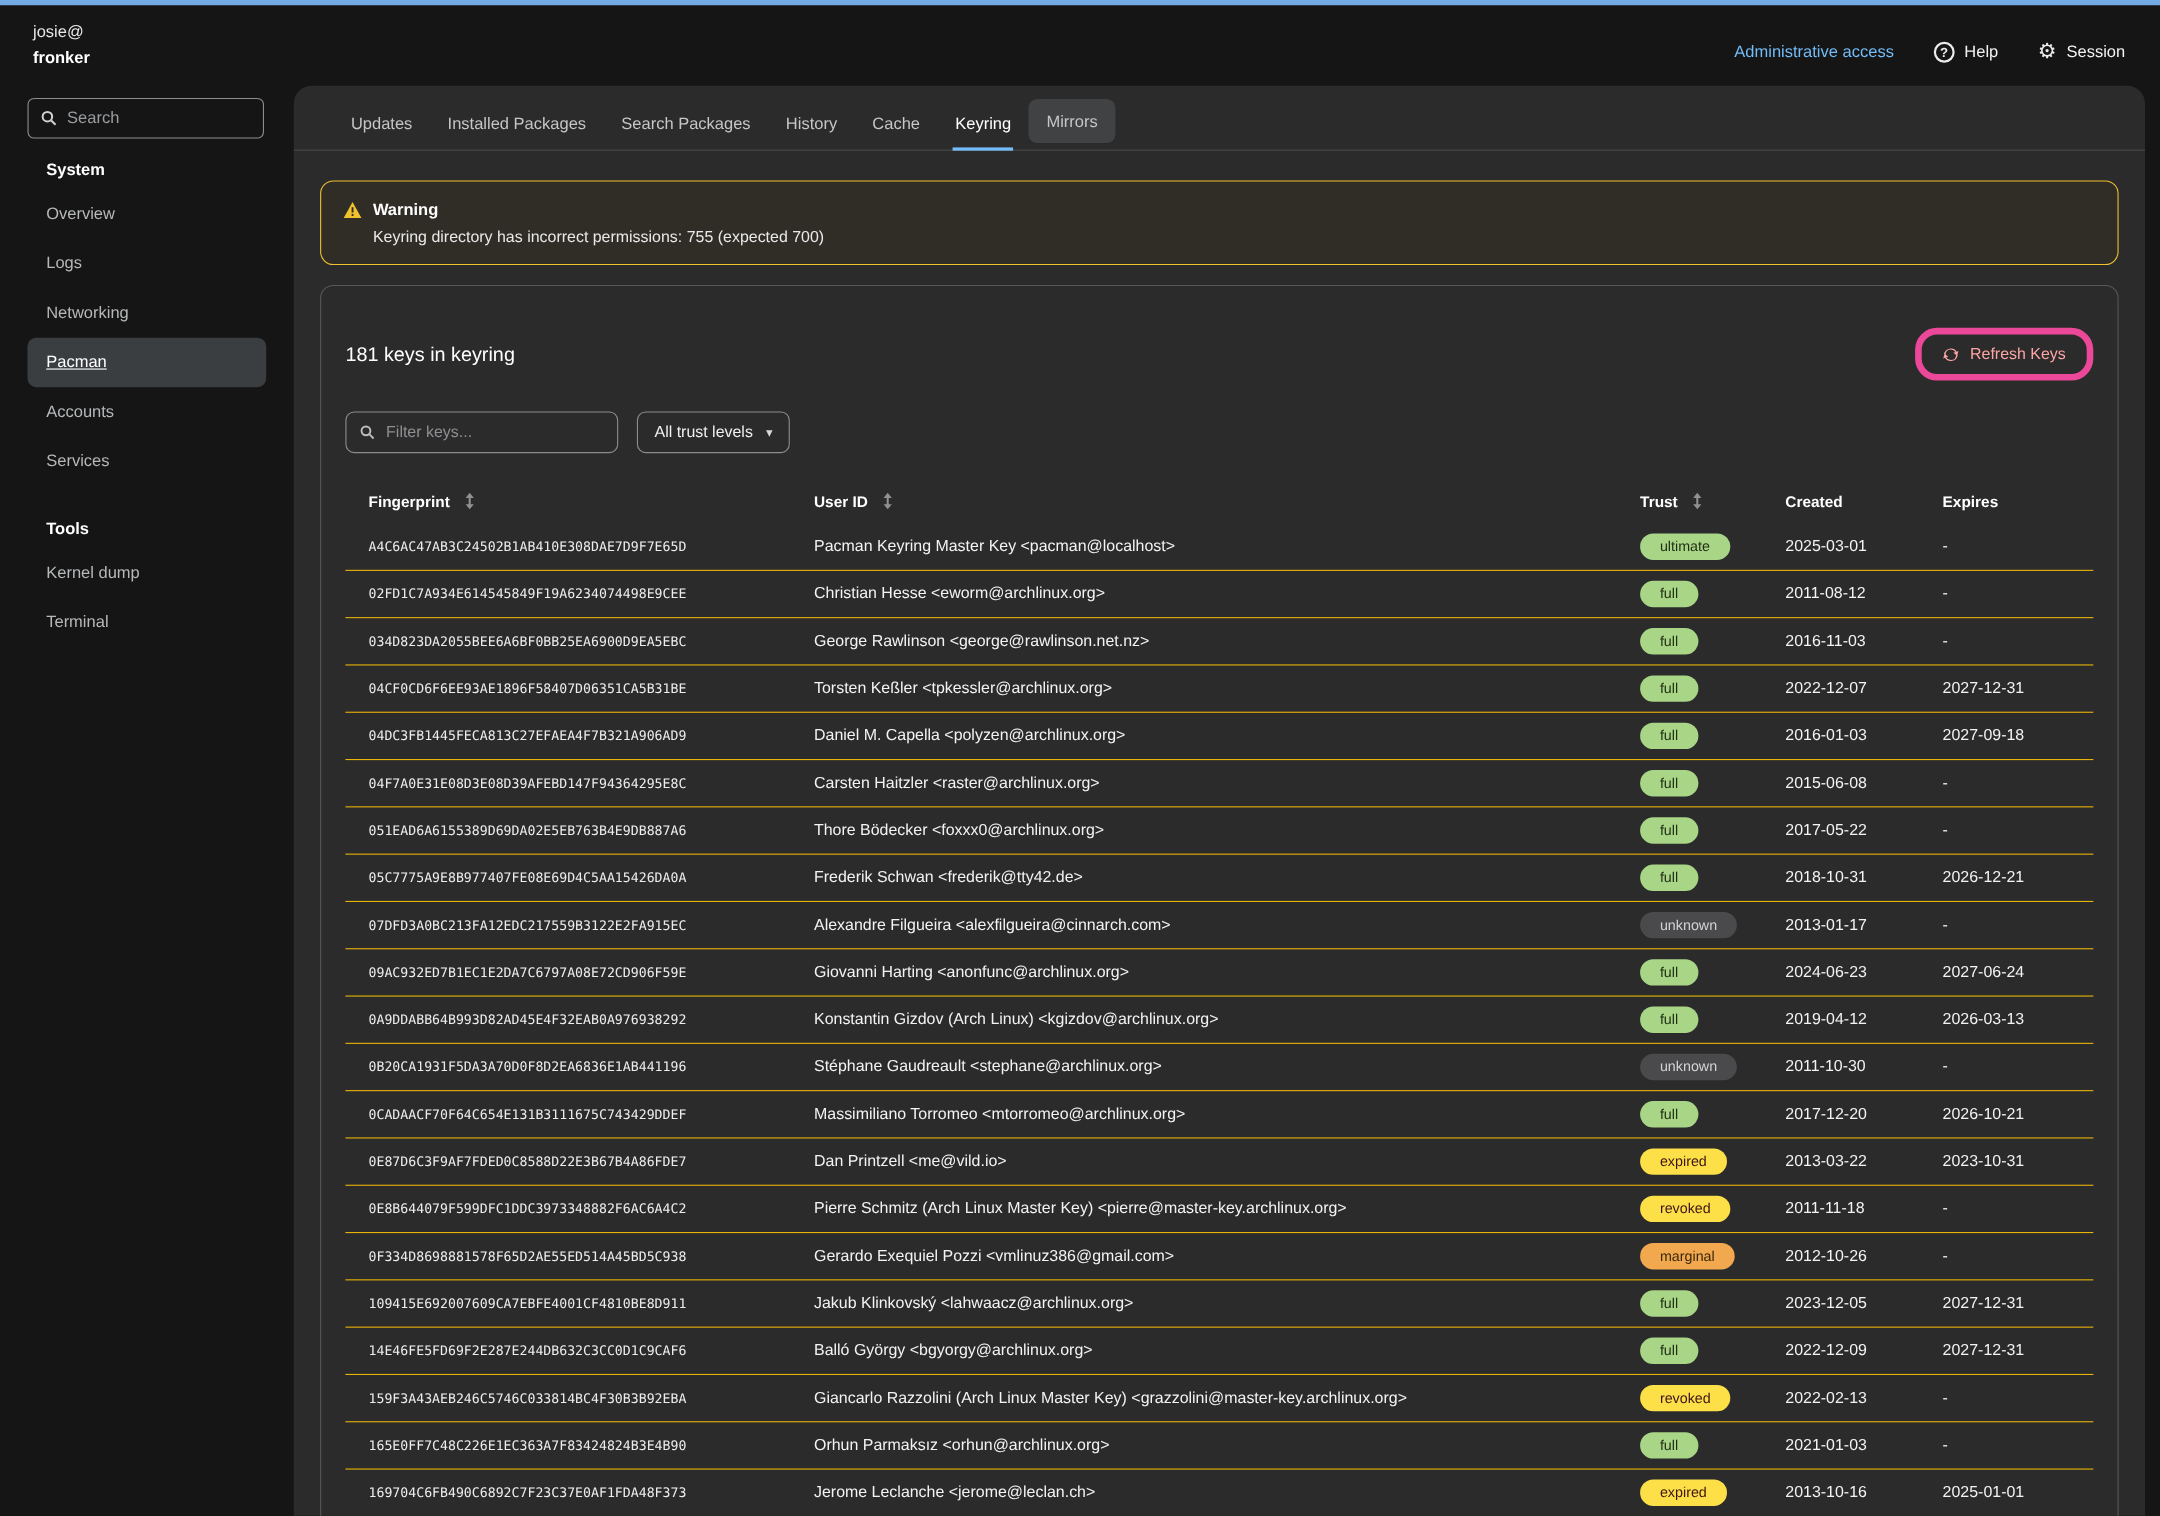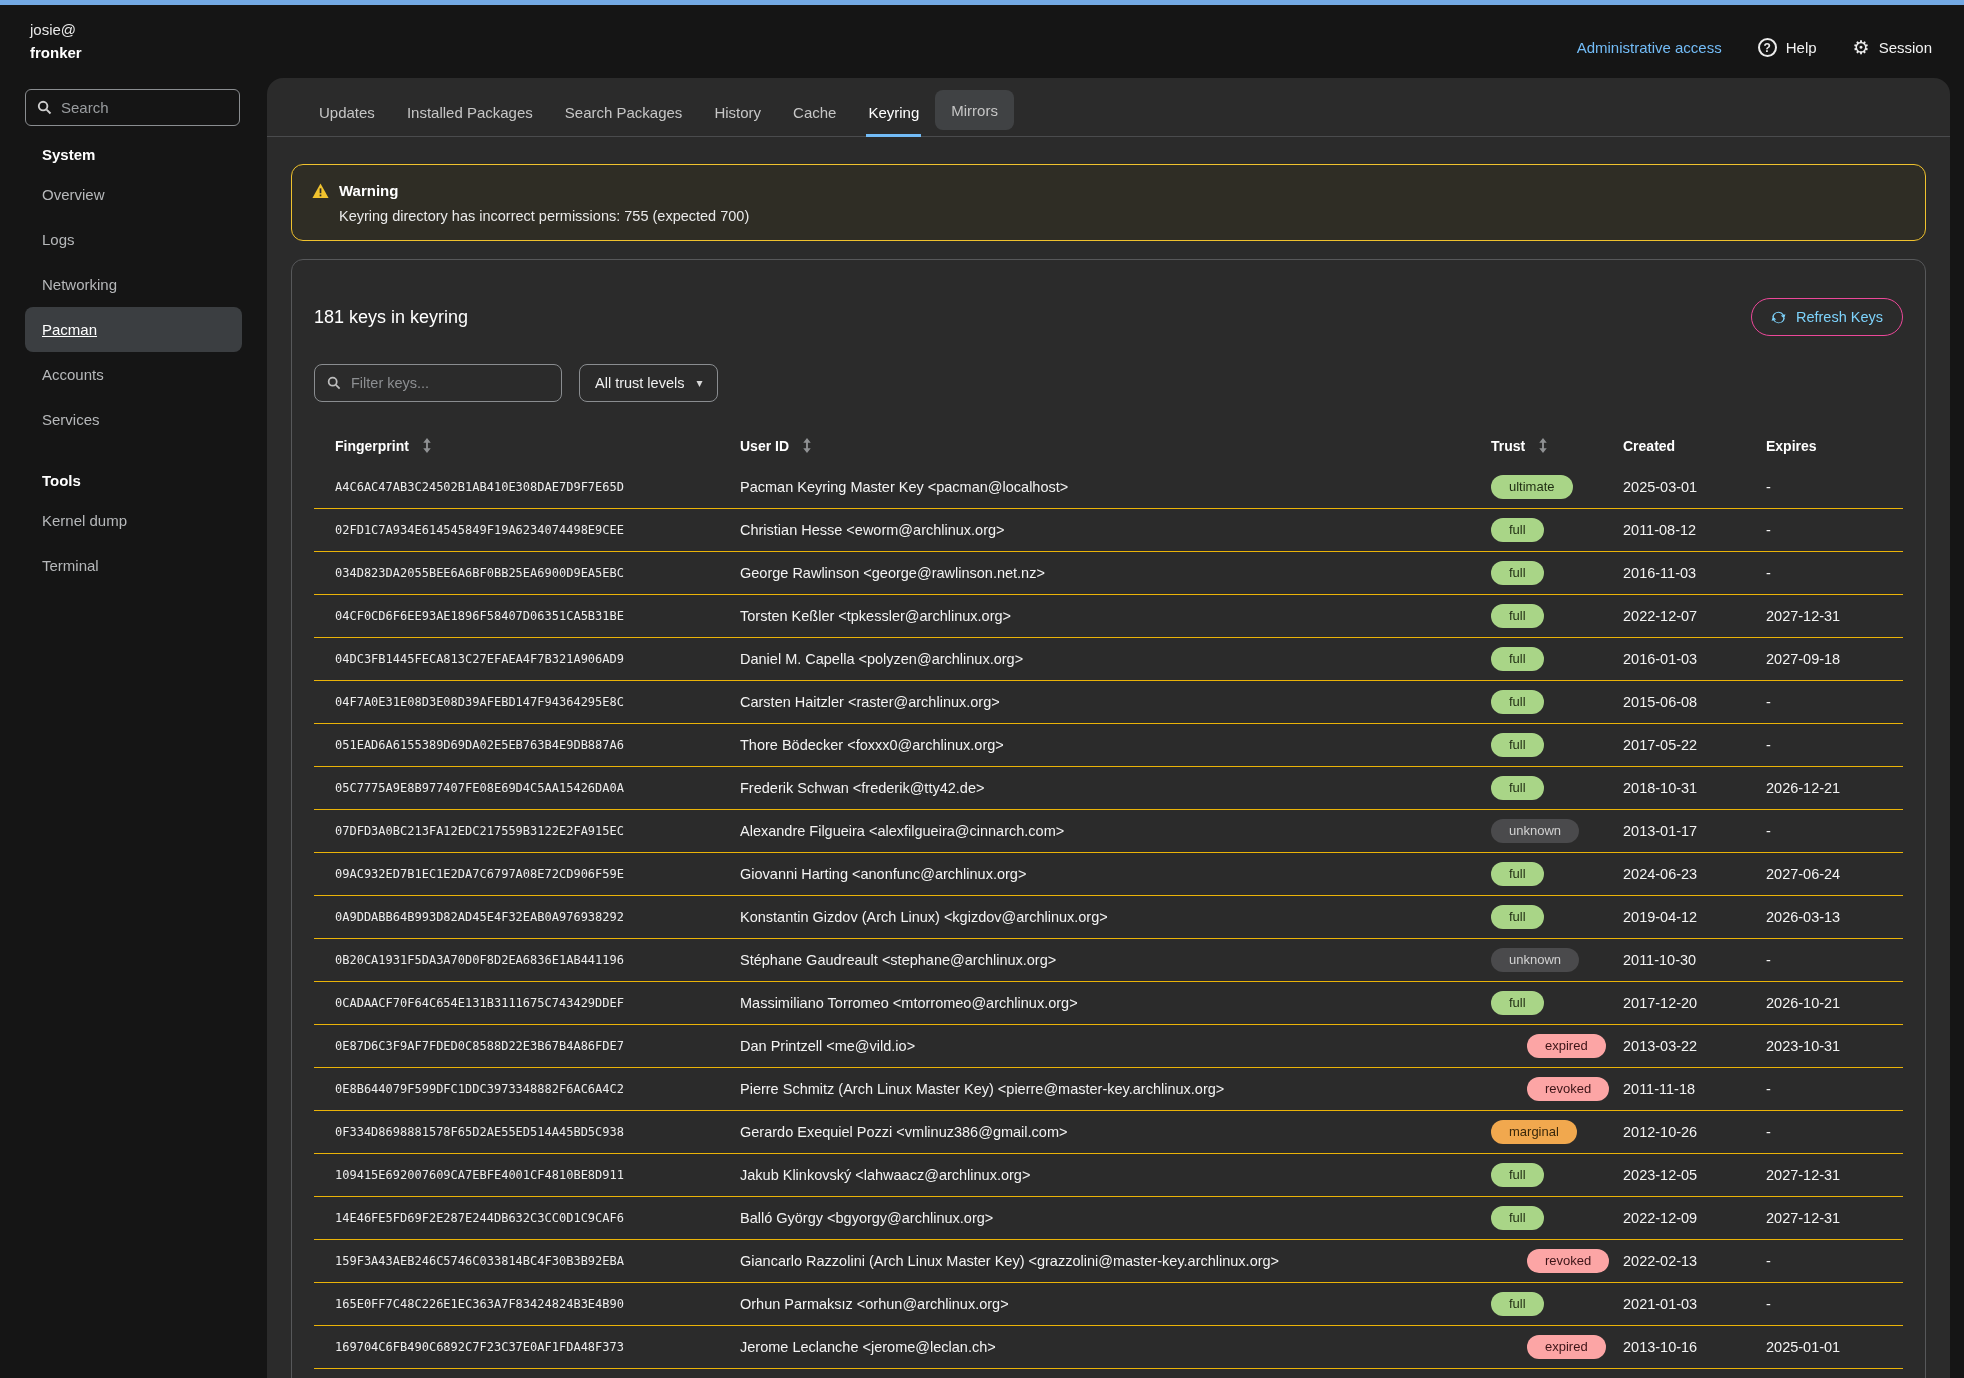--- a/index.html
+++ b/index.html
@@ -82,21 +82,21 @@
 
   
   .card {
     margin-top:18px; border:1px solid #57585a; border-radius:12px;
     background:#2b2b2b; padding:38px 22px 0 22px; height:1160px;
   }
   .card-head { display:flex; justify-content:space-between; align-items:center; }
   .card-title { color:#ffffff; font-size:18px; }
   .refresh-btn {
     display:flex; align-items:center; gap:10px;
-    border:1px solid #ec4899; color:#7dd3fc; background:transparent;
+    border:6px solid #ec4899; color:#fca5a5; background:transparent;
     border-radius:20px; padding:10px 19px; font-size:14.5px;
     font-family:"Liberation Sans", sans-serif; cursor:pointer;
   }
   .toolbar { margin-top:28px; display:flex; gap:17px; }
   .filter-input {
     width:248px; height:38px; border:1px solid #8a8d90; border-radius:8px;
     display:flex; align-items:center; gap:10px; padding:0 12px;
     color:#8d8f92; font-size:14.5px;
   }
   .trust-select {
@@ -115,21 +115,21 @@
   }
   .thead { height:28px; margin-bottom:6px; }
   .th { display:flex; align-items:flex-start; gap:13px; color:#ffffff; font-size:14px; font-weight:bold; cursor:pointer; }
   .sort { display:inline-flex; }
   .row { height:43px; border-bottom:1px solid #eab308; cursor:pointer; }
   .fp { font-family:"DejaVu Sans Mono", monospace; font-size:12px; color:#ededed; }
   .uid, .date { font-size:14.5px; color:#f3f3f3; }
   .badge { display:inline-block; padding:4px 18px; border-radius:12px; font-size:13px; line-height:1.25; }
   .badge.green  { background:#a9d587; color:#1f2d12; }
   .badge.gray   { background:#4a4a4c; color:#d2d2d2; }
-  .badge.red    { background:#fca5a5; color:#3c1417;margin-left:36px; }
+  .badge.red    { background:#fde047; color:#3c1417; }
   .badge.orange { background:#f1a84e; color:#3a280b; }
 </style>
 </head>
 <body>
 
 <div class="accent-bar"></div>
 
 <header class="masthead">
   <div class="brand">
     <div>josie@</div>

